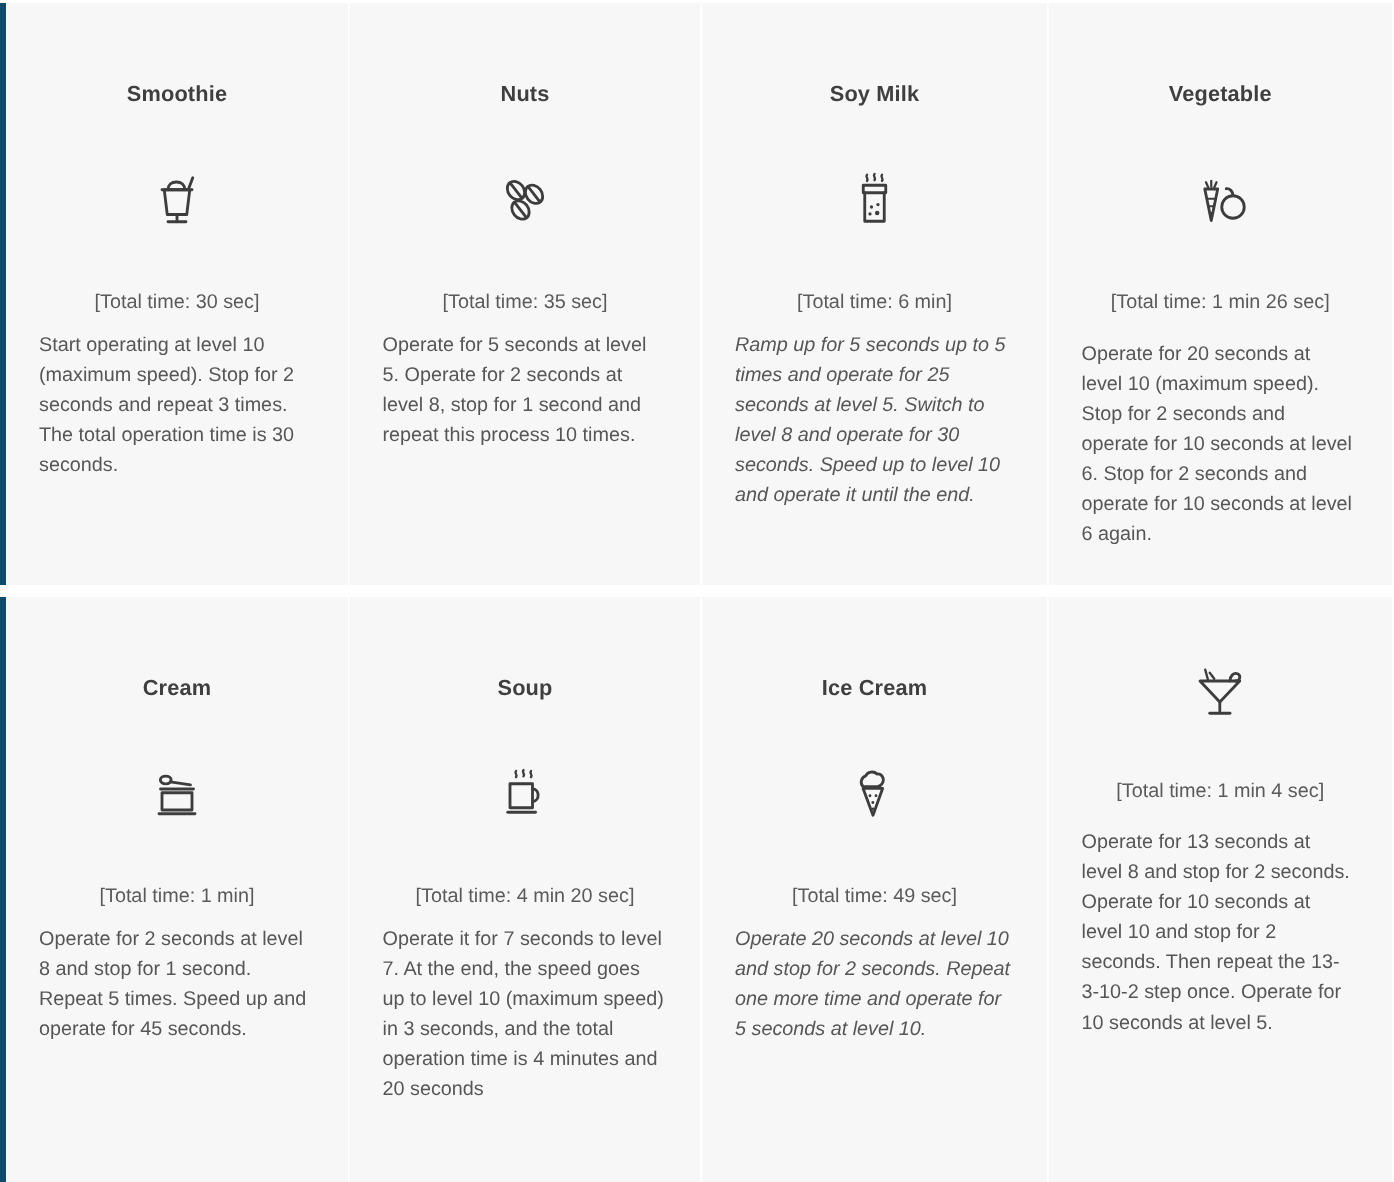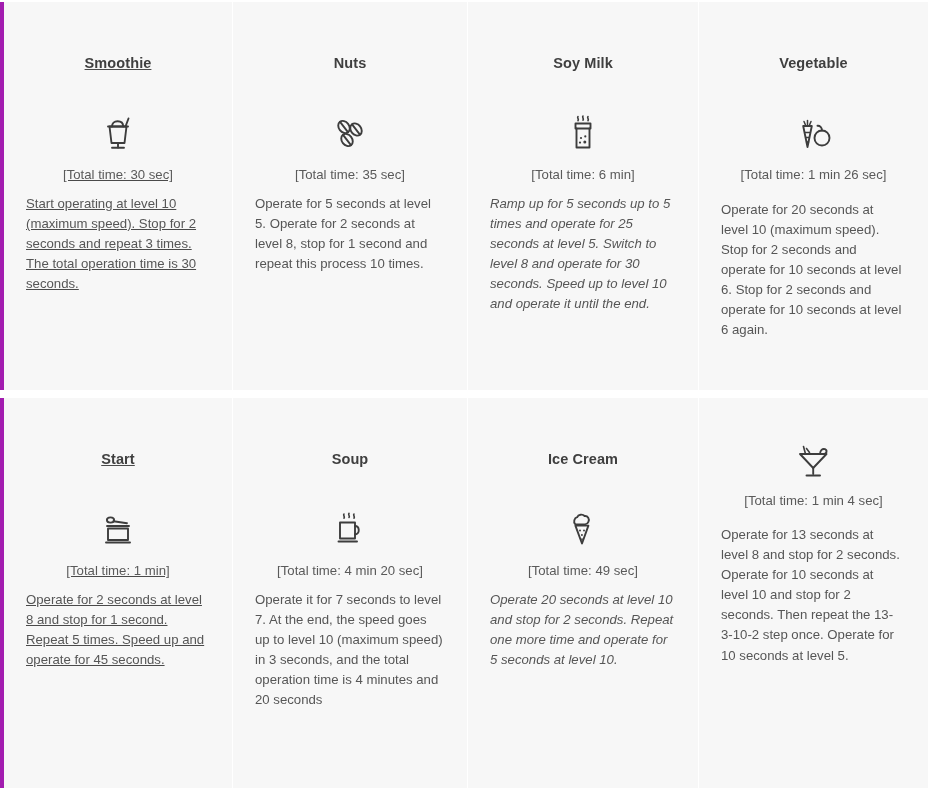--- a/index.html
+++ b/index.html
@@ -27,21 +27,21 @@
 
   .recipe-card {
     background: #f7f7f7;
     box-sizing: border-box;
     padding: 0;
     position: relative;
     overflow: hidden;
   }
 
   
-  .recipe-card.col-0 { border-left: 4px solid #a21caf; text-decoration: underline; }
+  .recipe-card.col-0 { border-left: 4px solid #0c4a6e; }
   .recipe-card.col-3 { border-right: 4px solid #ffffff; }
 
   .card-inner {
     padding: 0 22px;
     height: 100%;
     box-sizing: border-box;
   }
 
   .card-title {
     text-align: center;
@@ -61,20 +61,21 @@
     margin-top: 30px;
   }
   .card-icon svg {
     display: block;
   }
 
   .card-total-time {
     text-align: center;
     font-size: 13.2px;
     color: #5a5a5a;
+    margin-top: 26px;
     line-height: 1.3;
   }
 
   .card-desc {
     font-size: 13.2px;
     line-height: 1.52;
     color: #565656;
     margin-top: 10px;
     text-align: left;
   }
@@ -169,21 +170,21 @@
           <path d="M27 14.5 C27 11.5 24.8 9.5 22.5 9.8"></path>
         </svg>
       </div>
       <div class="card-total-time">[Total time: 1 min 26 sec]</div>
       <div class="card-desc">Operate for 20 seconds at level 10 (maximum speed). Stop for 2 seconds and operate for 10 seconds at level 6. Stop for 2 seconds and operate for 10 seconds at level 6 again.</div>
     </div>
   </div>
 
   <div class="recipe-card col-0">
     <div class="card-inner">
-      <div class="card-title">Start</div>
+      <div class="card-title">Cream</div>
       <div class="card-icon">
         <svg width="34" height="32" viewBox="0 0 34 32" fill="none" stroke="#3d3d3d" stroke-width="1.9" stroke-linecap="round" stroke-linejoin="round">
           <ellipse cx="9.5" cy="6" rx="3.6" ry="2.6"></ellipse>
           <path d="M12.5 7.2 L26 9.2"></path>
           <path d="M6 12 L28 12"></path>
           <rect x="7" y="14.5" width="20" height="11.5"></rect>
           <path d="M5 28.5 L29 28.5"></path>
         </svg>
       </div>
       <div class="card-total-time">[Total time: 1 min]</div>

